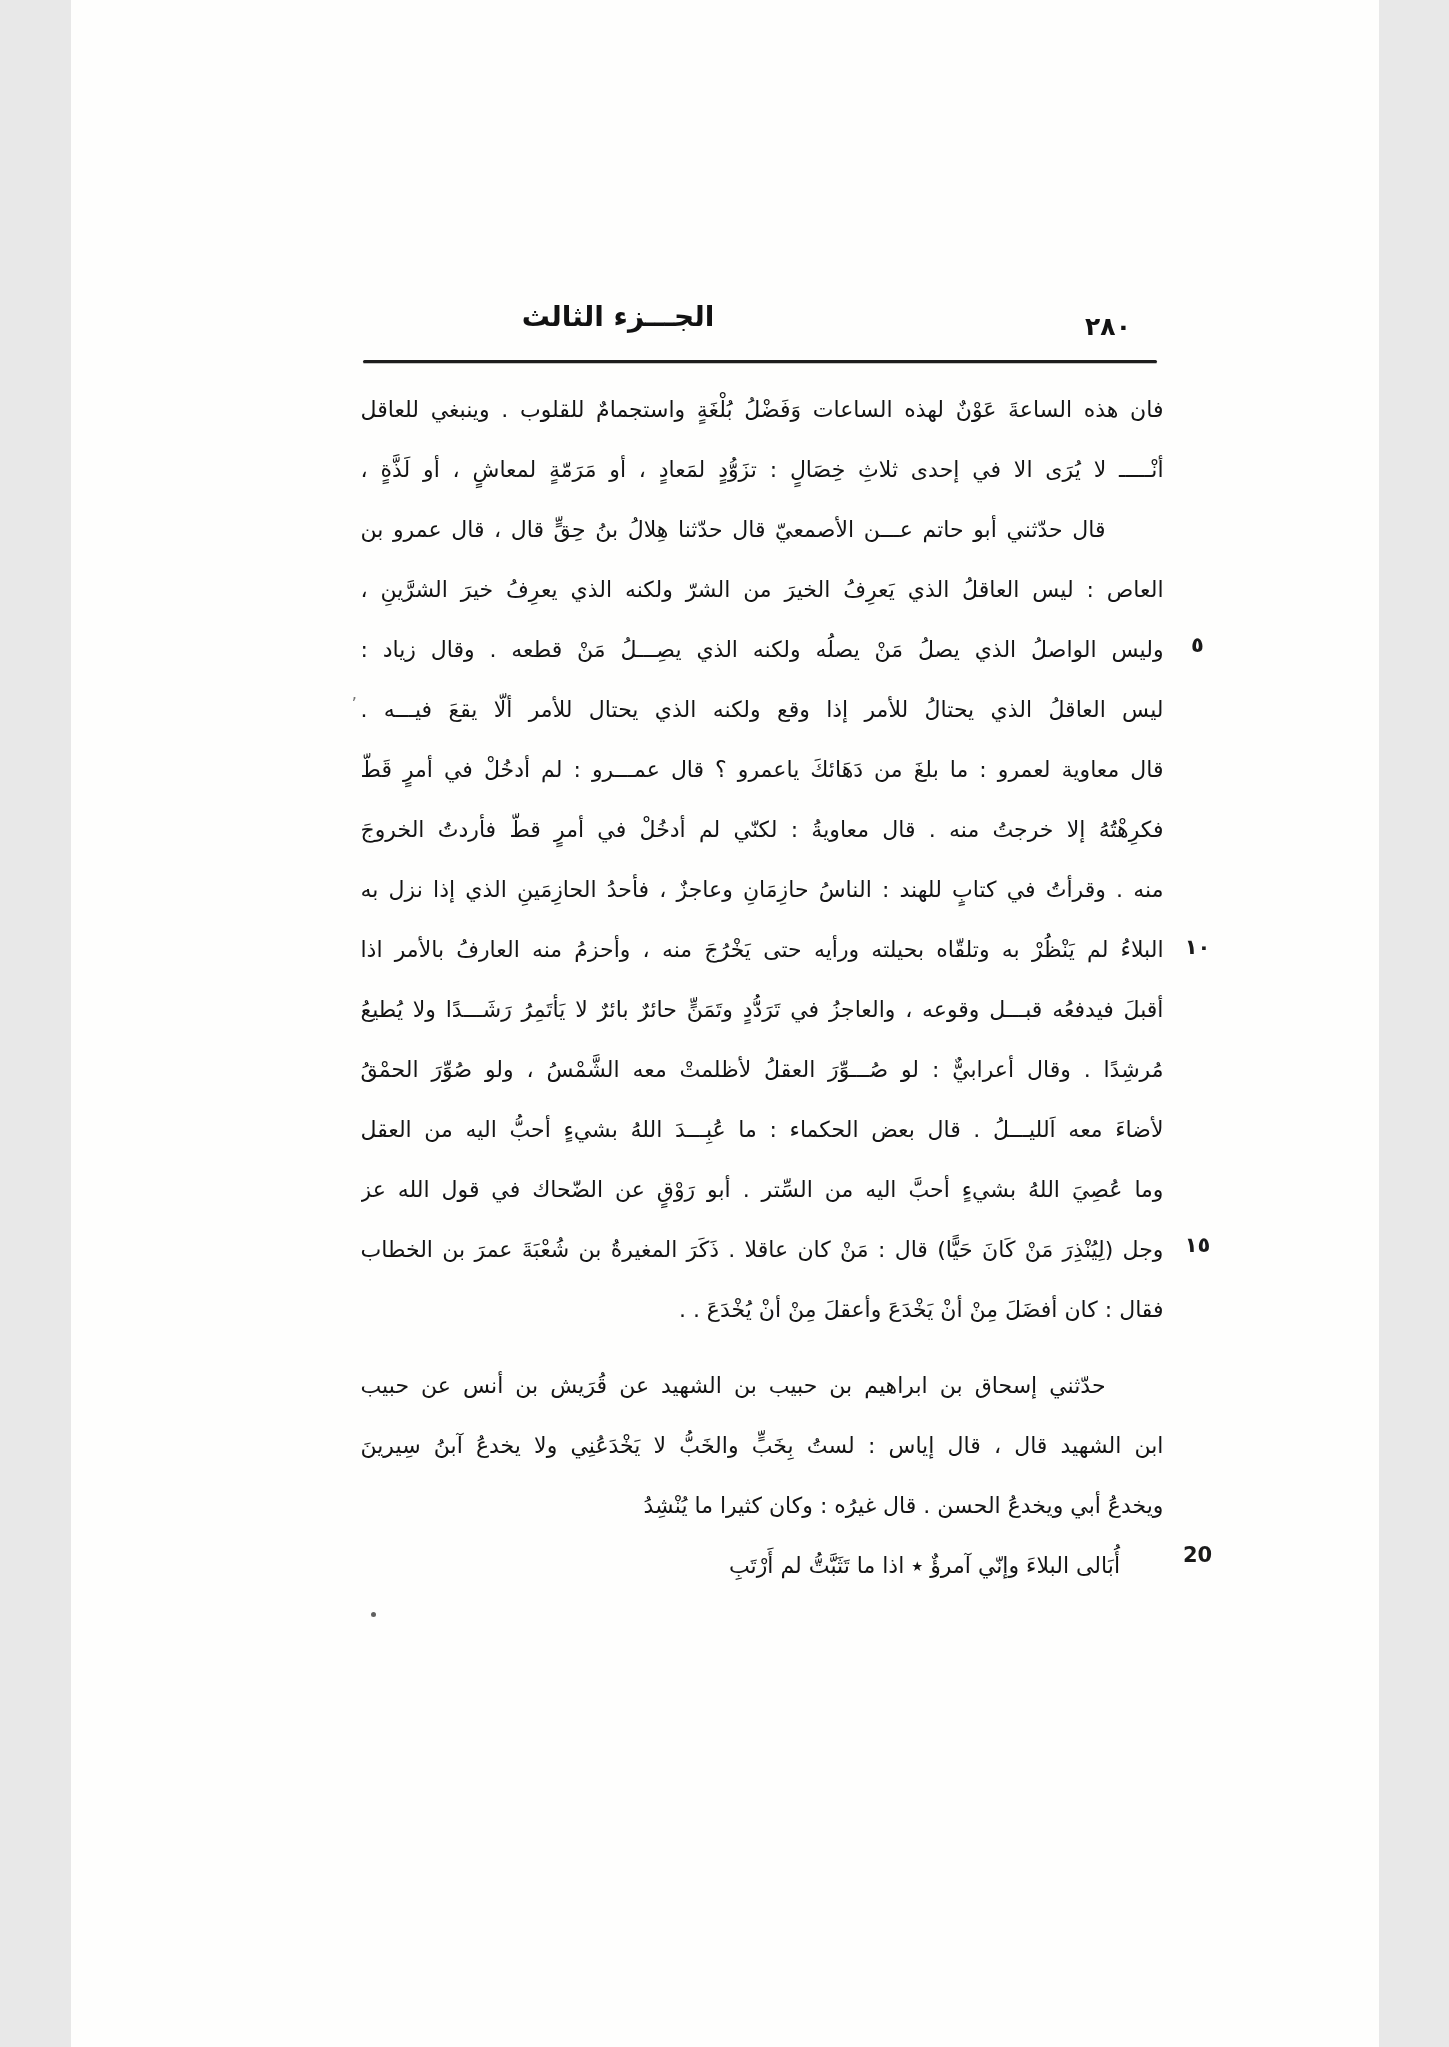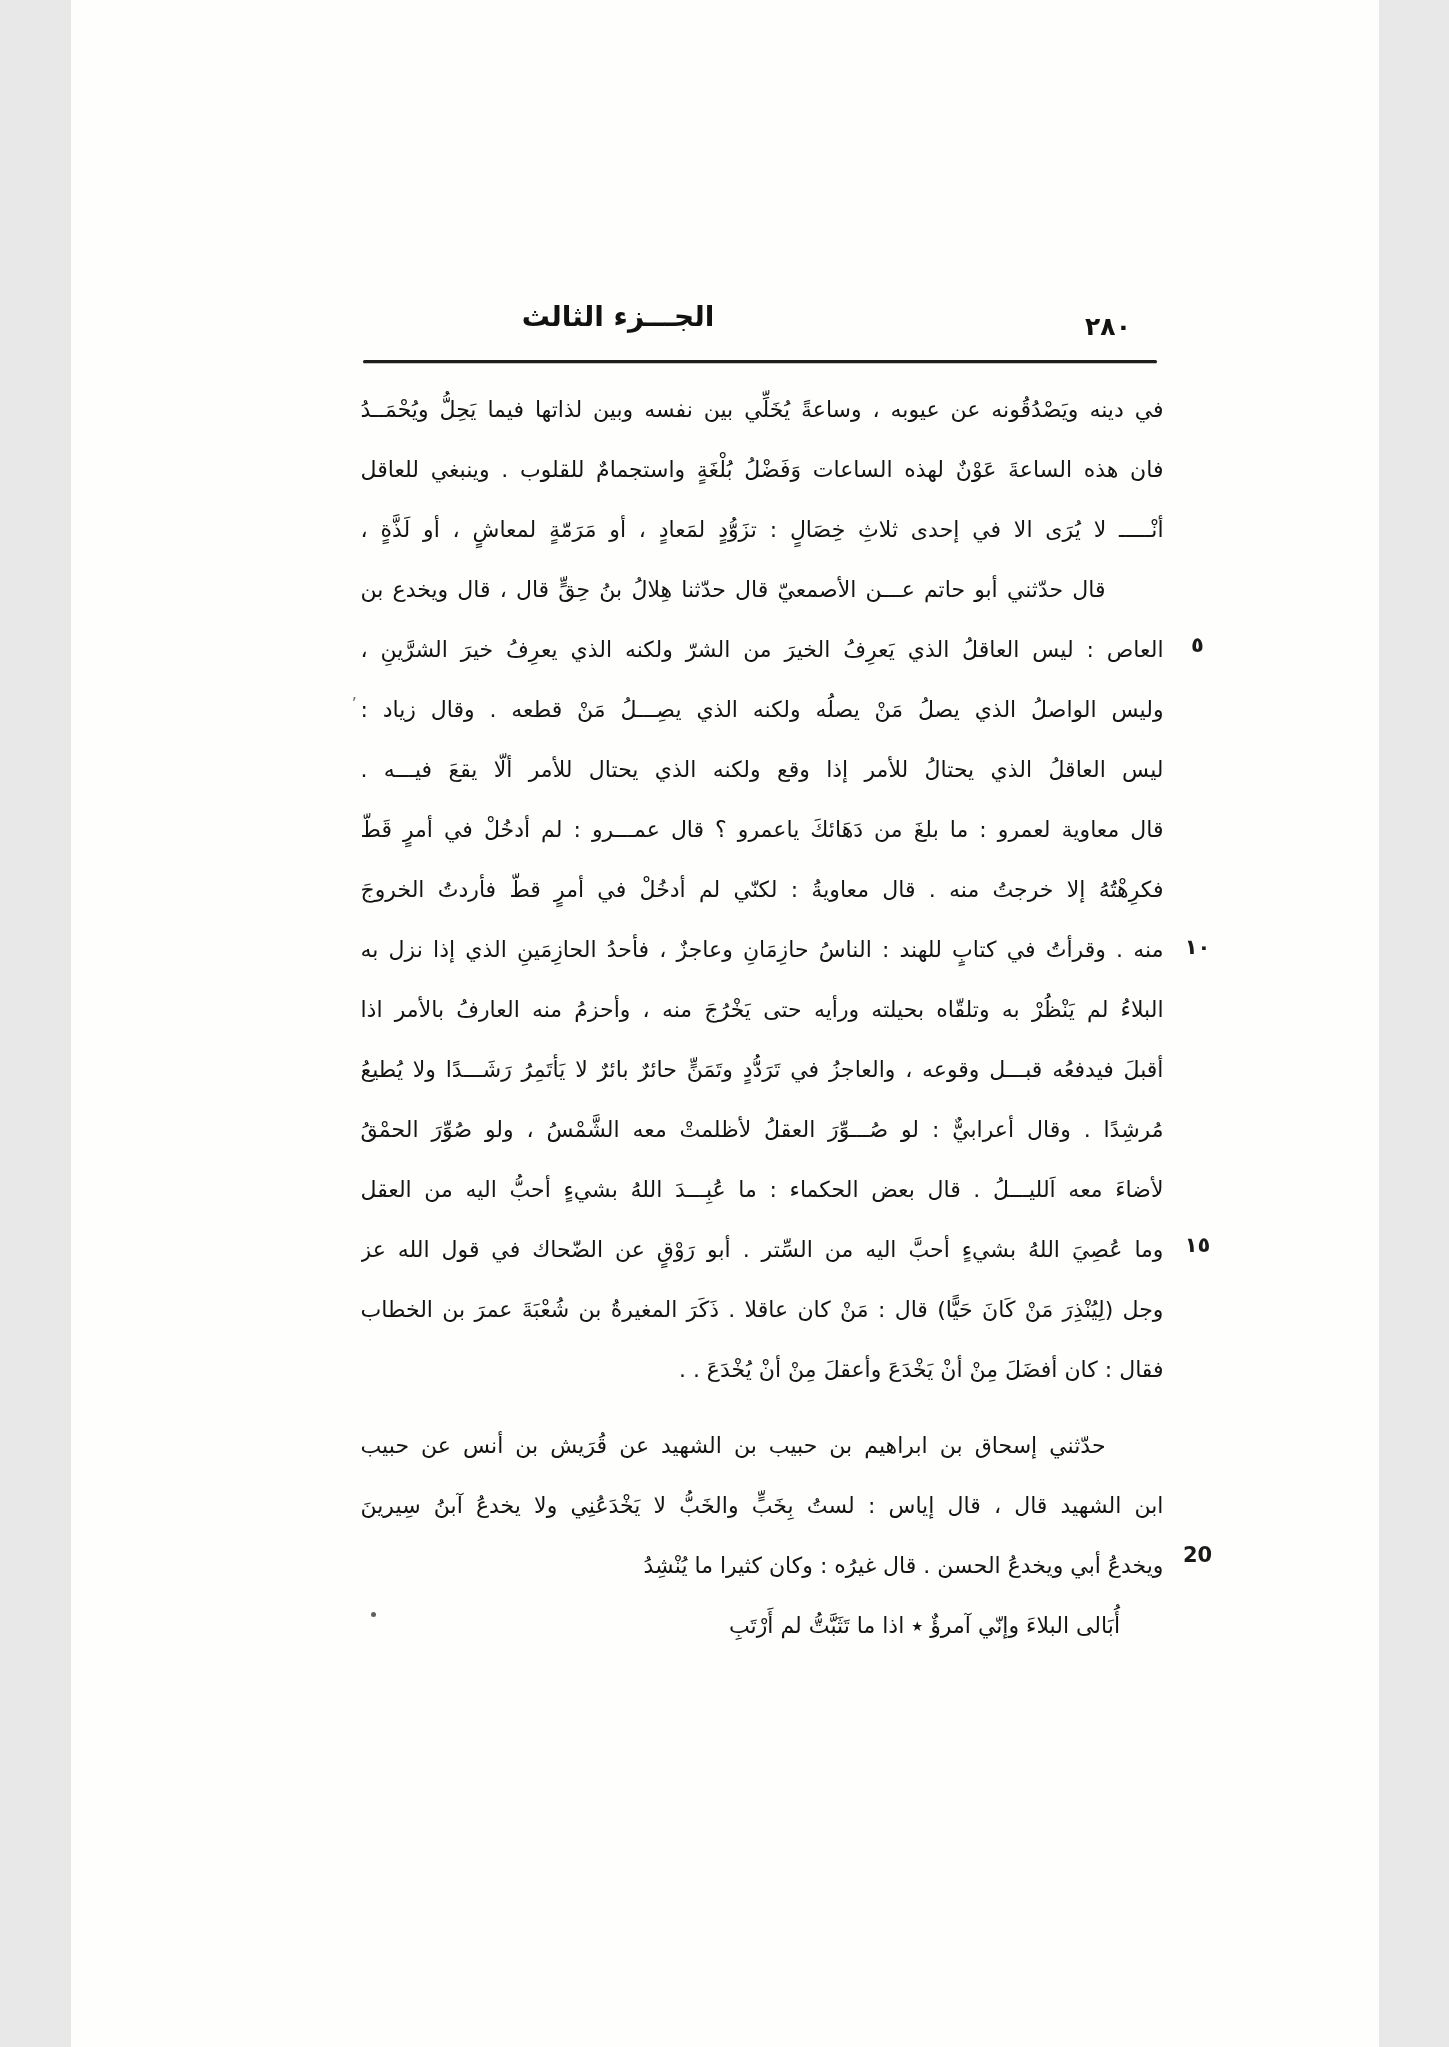--- a/index.html
+++ b/index.html
@@ -101,24 +101,23 @@
 </head>
 <body>
 
 <div class="page">
 
   <div class="header-title">الجـــزء الثالث</div>
   <div class="page-number">٢٨٠</div>
   <div class="header-rule"></div>
 
   <div class="text-block" dir="rtl">
-    <div class="line">في دينه ويَصْدُقُونه عن عيوبه ، وساعةً يُخَلِّي بين نفسه وبين لذاتها فيما يَحِلُّ ويُحْمَــدُ</div>
     <div class="line">فان هذه الساعةَ عَوْنٌ لهذه الساعات وَفَضْلُ بُلْغَةٍ واستجمامٌ للقلوب . وينبغي للعاقل</div>
     <div class="line">أنْـــــ لا يُرَى الا في إحدى ثلاثِ خِصَالٍ : تزَوُّدٍ لمَعادٍ ، أو مَرَمّةٍ لمعاشٍ ، أو لَذَّةٍ ،</div>
-    <div class="line indent">قال حدّثني أبو حاتم عـــن الأصمعيّ قال حدّثنا هِلالُ بنُ حِقٍّ قال ، قال ويخدع بن</div>
+    <div class="line indent">قال حدّثني أبو حاتم عـــن الأصمعيّ قال حدّثنا هِلالُ بنُ حِقٍّ قال ، قال عمرو بن</div>
     <div class="line">العاص : ليس العاقلُ الذي يَعرِفُ الخيرَ من الشرّ ولكنه الذي يعرِفُ خيرَ الشرَّينِ ،</div>
     <div class="line">وليس الواصلُ الذي يصلُ مَنْ يصلُه ولكنه الذي يصِـــلُ مَنْ قطعه . وقال زياد :</div>
     <div class="line">ليس العاقلُ الذي يحتالُ للأمر إذا وقع ولكنه الذي يحتال للأمر ألّا يقعَ فيـــه .</div>
     <div class="line">قال معاوية لعمرو : ما بلغَ من دَهَائكَ ياعمرو ؟ قال عمـــرو : لم أدخُلْ في أمرٍ قَطّ</div>
     <div class="line">فكرِهْتُهُ إلا خرجتُ منه . قال معاويةُ : لكنّي لم أدخُلْ في أمرٍ قطّ فأردتُ الخروجَ</div>
     <div class="line">منه . وقرأتُ في كتابٍ للهند : الناسُ حازِمَانِ وعاجزٌ ، فأحدُ الحازِمَينِ الذي إذا نزل به</div>
     <div class="line">البلاءُ لم يَنْظُرْ به وتلقّاه بحيلته ورأيه حتى يَخْرُجَ منه ، وأحزمُ منه العارفُ بالأمر اذا</div>
     <div class="line">أقبلَ فيدفعُه قبـــل وقوعه ، والعاجزُ في تَرَدُّدٍ وتَمَنٍّ حائرٌ بائرٌ لا يَأتَمِرُ رَشَـــدًا ولا يُطيعُ</div>
     <div class="line">مُرشِدًا . وقال أعرابيٌّ : لو صُـــوِّرَ العقلُ لأظلمتْ معه الشَّمْسُ ، ولو صُوِّرَ الحمْقُ</div>
     <div class="line">لأضاءَ معه اَلليـــلُ . قال بعض الحكماء : ما عُبِـــدَ اللهُ بشيءٍ أحبُّ اليه من العقل</div>

